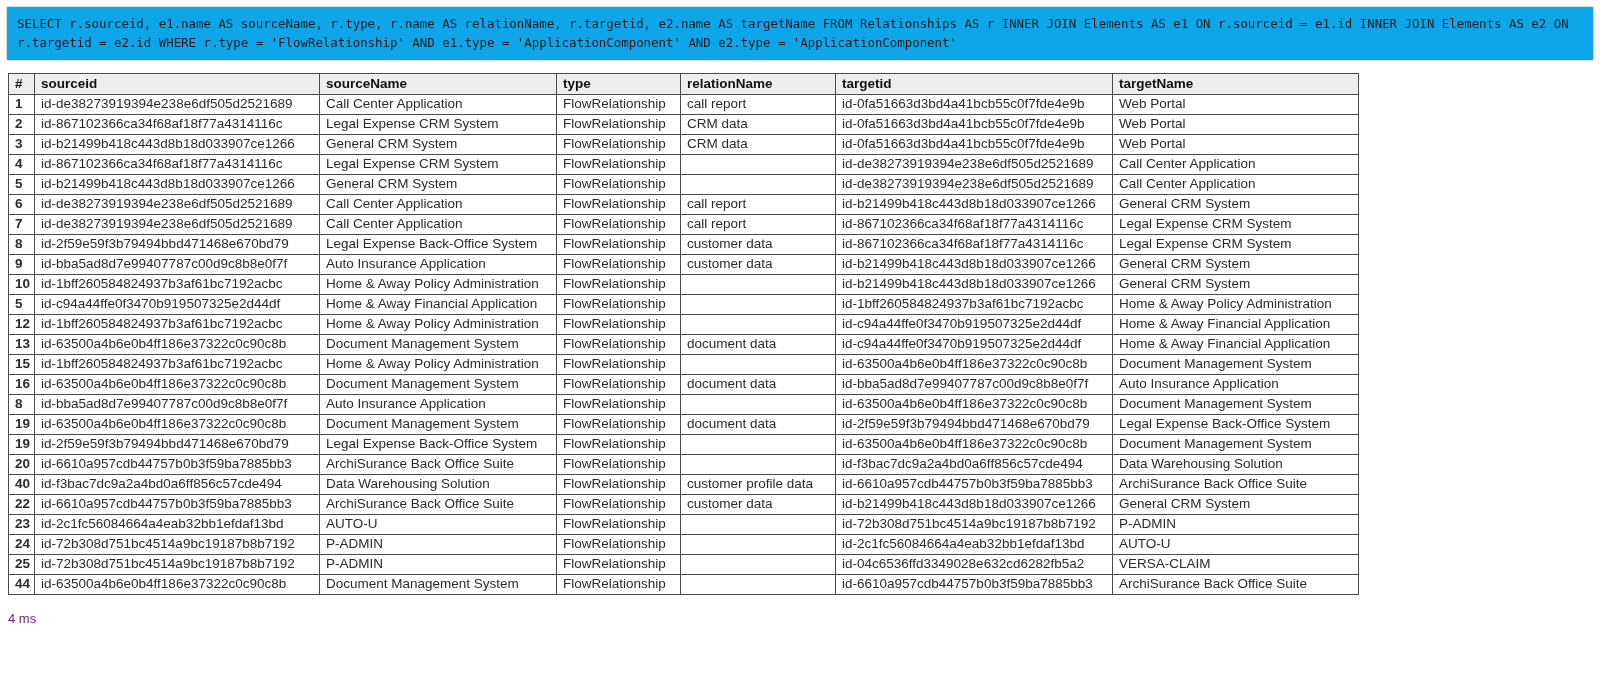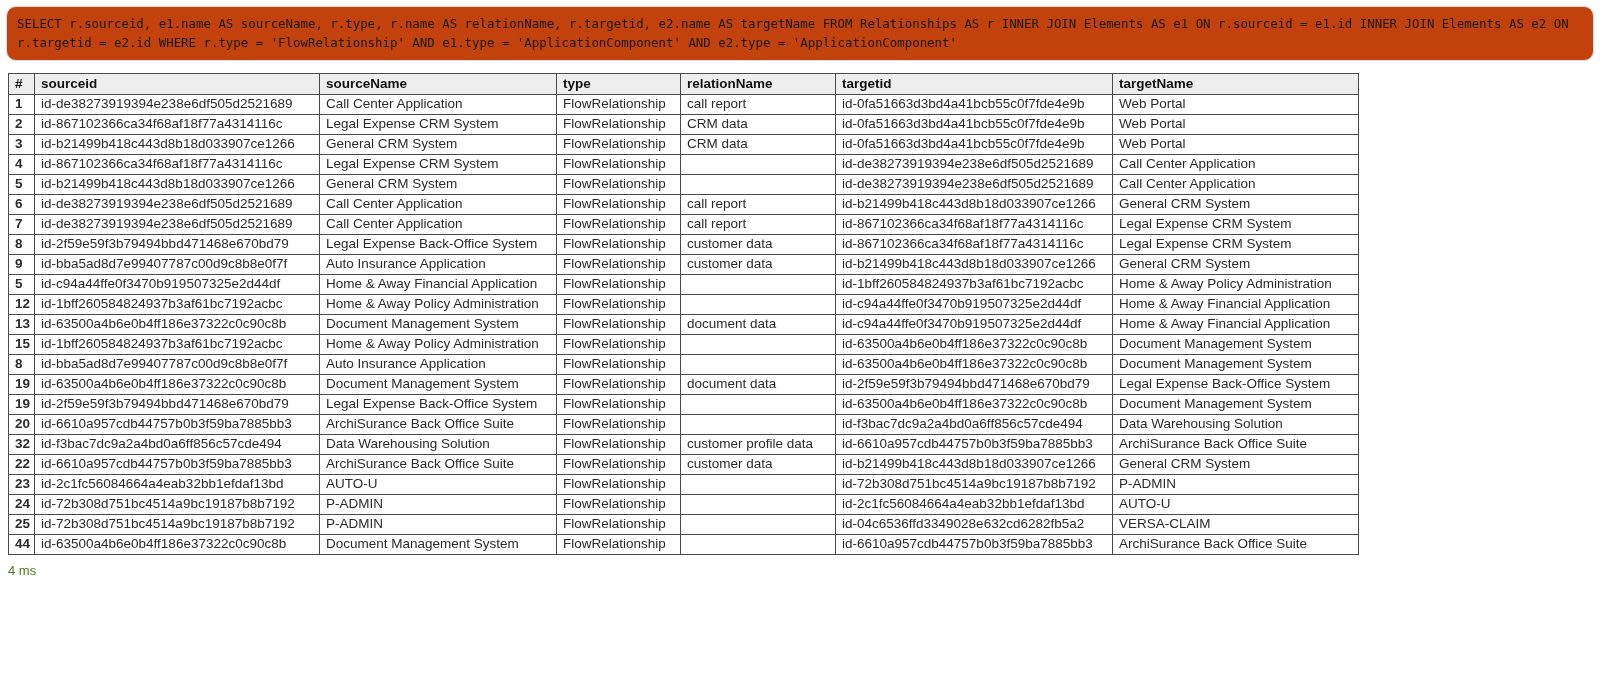--- a/index.html
+++ b/index.html
@@ -18,23 +18,23 @@
     width: 1600px;
     height: 681px;
     position: relative;
     box-sizing: border-box;
     padding: 0;
   }
 
   
   .sql-panel {
     margin: 6px 6px 0 6px;
-    background: #c2410c;
+    background: #0ea5e9;
     border: 1px solid #dcdcdc;
-    border-radius: 10px;
+    border-radius: 2px;
     padding: 7px 10px 8px 10px;
     box-sizing: border-box;
   }
   .sql-text {
     font-family: "DejaVu Sans Mono", "Liberation Mono", monospace;
     font-size: 12.4px;
     line-height: 19px;
     color: #1a1a1a;
     white-space: pre-wrap;
     word-break: break-word;
@@ -88,23 +88,23 @@
   col.c-num   { width: 26px; }
   col.c-sid   { width: 285px; }
   col.c-sname { width: 237px; }
   col.c-type  { width: 124px; }
   col.c-rname { width: 155px; }
   col.c-tid   { width: 277px; }
   col.c-tname { width: 246px; }
 
   
   .footer {
-    margin: 8px 0 0 8px;
+    margin: 16px 0 0 8px;
     font-size: 13px;
-    color: #4d7c0f;
+    color: #701a75;
     font-family: "Liberation Sans", sans-serif;
   }
 </style>
 </head>
 <body>
 
 <div class="page">
 
   <div class="sql-panel">
     <div class="sql-text">SELECT r.sourceid, e1.name AS sourceName, r.type, r.name AS relationName, r.targetid, e2.name AS targetName FROM Relationships AS r INNER JOIN Elements AS e1 ON r.sourceid = e1.id INNER JOIN Elements AS e2 ON r.targetid = e2.id WHERE r.type = 'FlowRelationship' AND e1.type = 'ApplicationComponent' AND e2.type = 'ApplicationComponent'</div>
@@ -208,20 +208,29 @@
           <tr>
             <td class="rownum">9</td>
             <td>id-bba5ad8d7e99407787c00d9c8b8e0f7f</td>
             <td>Auto Insurance Application</td>
             <td>FlowRelationship</td>
             <td>customer data</td>
             <td>id-b21499b418c443d8b18d033907ce1266</td>
             <td>General CRM System</td>
           </tr>
           <tr>
+            <td class="rownum">10</td>
+            <td>id-1bff260584824937b3af61bc7192acbc</td>
+            <td>Home &amp; Away Policy Administration</td>
+            <td>FlowRelationship</td>
+            <td></td>
+            <td>id-b21499b418c443d8b18d033907ce1266</td>
+            <td>General CRM System</td>
+          </tr>
+          <tr>
             <td class="rownum">5</td>
             <td>id-c94a44ffe0f3470b919507325e2d44df</td>
             <td>Home &amp; Away Financial Application</td>
             <td>FlowRelationship</td>
             <td></td>
             <td>id-1bff260584824937b3af61bc7192acbc</td>
             <td>Home &amp; Away Policy Administration</td>
           </tr>
           <tr>
             <td class="rownum">12</td>
@@ -244,20 +253,29 @@
           <tr>
             <td class="rownum">15</td>
             <td>id-1bff260584824937b3af61bc7192acbc</td>
             <td>Home &amp; Away Policy Administration</td>
             <td>FlowRelationship</td>
             <td></td>
             <td>id-63500a4b6e0b4ff186e37322c0c90c8b</td>
             <td>Document Management System</td>
           </tr>
           <tr>
+            <td class="rownum">16</td>
+            <td>id-63500a4b6e0b4ff186e37322c0c90c8b</td>
+            <td>Document Management System</td>
+            <td>FlowRelationship</td>
+            <td>document data</td>
+            <td>id-bba5ad8d7e99407787c00d9c8b8e0f7f</td>
+            <td>Auto Insurance Application</td>
+          </tr>
+          <tr>
             <td class="rownum">8</td>
             <td>id-bba5ad8d7e99407787c00d9c8b8e0f7f</td>
             <td>Auto Insurance Application</td>
             <td>FlowRelationship</td>
             <td></td>
             <td>id-63500a4b6e0b4ff186e37322c0c90c8b</td>
             <td>Document Management System</td>
           </tr>
           <tr>
             <td class="rownum">19</td>
@@ -280,21 +298,21 @@
           <tr>
             <td class="rownum">20</td>
             <td>id-6610a957cdb44757b0b3f59ba7885bb3</td>
             <td>ArchiSurance Back Office Suite</td>
             <td>FlowRelationship</td>
             <td></td>
             <td>id-f3bac7dc9a2a4bd0a6ff856c57cde494</td>
             <td>Data Warehousing Solution</td>
           </tr>
           <tr>
-            <td class="rownum">32</td>
+            <td class="rownum">40</td>
             <td>id-f3bac7dc9a2a4bd0a6ff856c57cde494</td>
             <td>Data Warehousing Solution</td>
             <td>FlowRelationship</td>
             <td>customer profile data</td>
             <td>id-6610a957cdb44757b0b3f59ba7885bb3</td>
             <td>ArchiSurance Back Office Suite</td>
           </tr>
           <tr>
             <td class="rownum">22</td>
             <td>id-6610a957cdb44757b0b3f59ba7885bb3</td>

